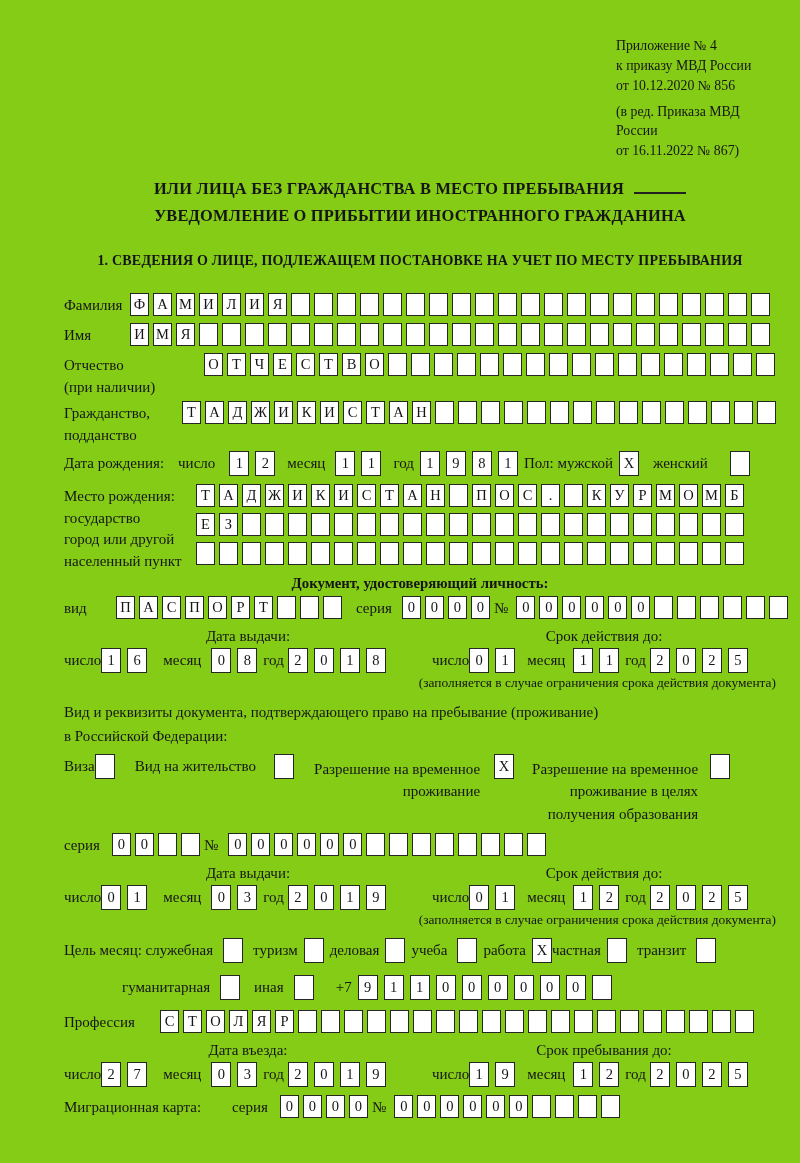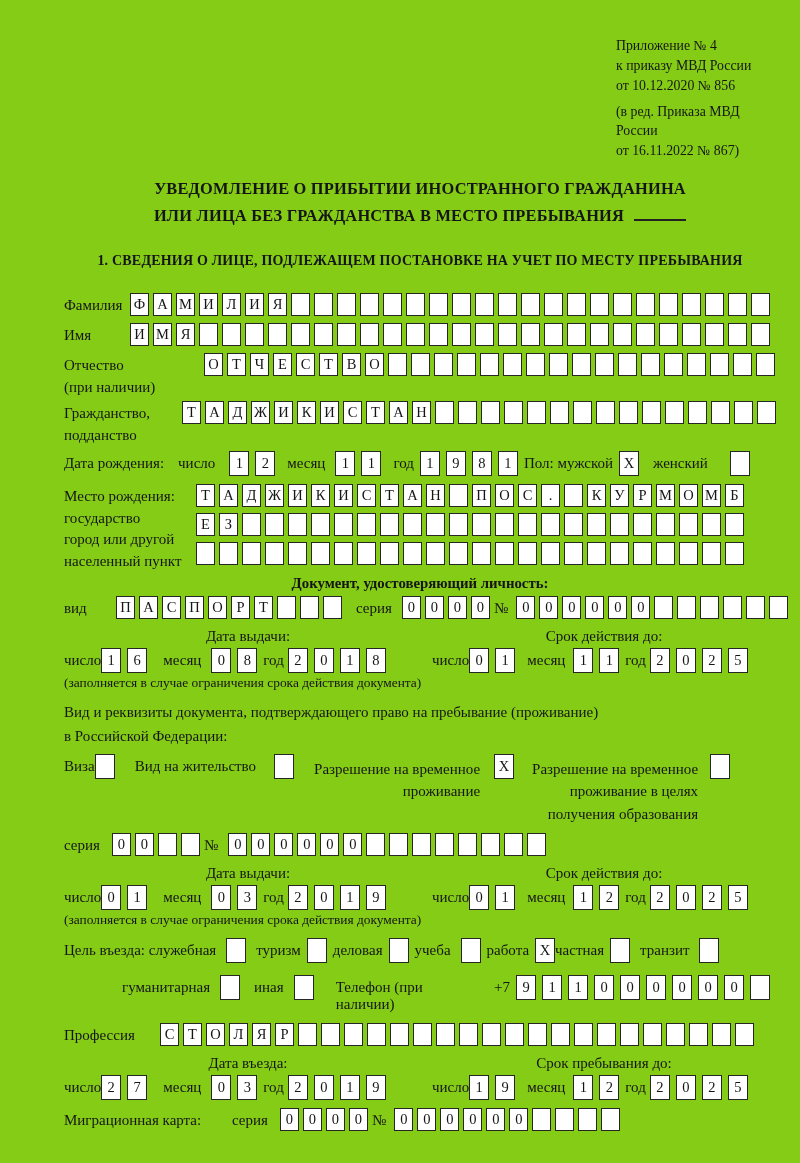--- a/index.html
+++ b/index.html
@@ -35,21 +35,21 @@
   .sp6 { margin-left:6px; } .sp10 { margin-left:10px; } .sp14 { margin-left:14px; } .sp22 { margin-left:22px; }
 
   
   .daterow { display:flex; margin-top:8px; font-size:15px; }
   .dcol { display:flex; flex-direction:column; }
   .dcol.left { width:368px; }
   .dcol.right { flex:1; }
   .dhead { text-align:center; font-size:15px; margin-bottom:3px; }
   .dline { display:flex; align-items:flex-start; }
   .dline .t { padding-top:4px; }
-  .note { text-align:left; font-size:13.4px; margin-top:2px; }
+  .note { text-align:right; font-size:13.4px; margin-top:2px; }
 
   .para { font-size:15px; margin-top:10px; line-height:1.5; }
 
   
   .permit { display:flex; align-items:flex-start; margin-top:6px; font-size:15px; }
   .permit .stack { text-align:right; line-height:1.5; }
   .permit .pc { padding-top:4px; }
 
   .purpose { display:flex; align-items:flex-start; margin-top:10px; font-size:15px; }
   .purpose .t { padding-top:4px; }
@@ -62,22 +62,22 @@
   <div class="hdr">
     <div>Приложение № 4</div>
     <div>к приказу МВД России</div>
     <div>от 10.12.2020 № 856</div>
     <div class="gap">(в ред. Приказа МВД России</div>
     <div>от 16.11.2022 № 867)</div>
   </div>
 
 
   <div class="title">
+    <div><span>ИЛИ ЛИЦА БЕЗ ГРАЖДАНСТВА В МЕСТО ПРЕБЫВАНИЯ</span><span class="uline"></span></div>
     <div>УВЕДОМЛЕНИЕ О ПРИБЫТИИ ИНОСТРАННОГО ГРАЖДАНИНА</div>
-    <div><span>ИЛИ ЛИЦА БЕЗ ГРАЖДАНСТВА В МЕСТО ПРЕБЫВАНИЯ</span><span class="uline"></span></div>
   </div>
 
   <div class="sect">1. СВЕДЕНИЯ О ЛИЦЕ, ПОДЛЕЖАЩЕМ ПОСТАНОВКЕ НА УЧЕТ ПО МЕСТУ ПРЕБЫВАНИЯ</div>
 
   <div class="row" style="margin-top:24px;">
     <span class="lbl w66">Фамилия</span>
     <span class="boxes"><span class="box">Ф</span><span class="box">А</span><span class="box">М</span><span class="box">И</span><span class="box">Л</span><span class="box">И</span><span class="box">Я</span><span class="box"></span><span class="box"></span><span class="box"></span><span class="box"></span><span class="box"></span><span class="box"></span><span class="box"></span><span class="box"></span><span class="box"></span><span class="box"></span><span class="box"></span><span class="box"></span><span class="box"></span><span class="box"></span><span class="box"></span><span class="box"></span><span class="box"></span><span class="box"></span><span class="box"></span><span class="box"></span><span class="box"></span></span>
   </div>
 
   <div class="row">
@@ -214,42 +214,41 @@
         <span class="t sp6" style="margin-right:8px;">месяц</span>
         <span class="boxes dates"><span class="box">1</span><span class="box">2</span></span>
         <span class="t" style="margin-right:4px;">год</span>
         <span class="boxes dates"><span class="box">2</span><span class="box">0</span><span class="box">2</span><span class="box">5</span></span>
       </div>
     </div>
   </div>
   <div class="note">(заполняется в случае ограничения срока действия документа)</div>
 
   <div class="purpose">
-    <span class="t">Цель въезда: служебная</span>
+    <span class="t">Цель месяц: служебная</span>
     <span class="cbx sp10"><span class="box"></span></span>
     <span class="t sp10">туризм</span>
     <span class="cbx sp6"><span class="box"></span></span>
     <span class="t sp6">деловая</span>
     <span class="cbx sp6"><span class="box"></span></span>
     <span class="t sp6">учеба</span>
     <span class="cbx sp10"><span class="box"></span></span>
     <span class="t sp6">работа</span>
     <span class="cbx sp6"><span class="box">X</span></span>
     <span class="t">частная</span>
     <span class="cbx sp6"><span class="box"></span></span>
     <span class="t sp10">транзит</span>
     <span class="cbx sp10"><span class="box"></span></span>
   </div>
 
   <div class="purpose" style="padding-left:58px; margin-top:12px;">
     <span class="t">гуманитарная</span>
     <span class="cbx sp10"><span class="box"></span></span>
     <span class="t sp14">иная</span>
     <span class="cbx sp10"><span class="box"></span></span>
-    <span class="t sp22">Телефон (при наличии)</span>
     <span class="t sp22">+7</span>
     <span class="boxes dates sp6"><span class="box">9</span><span class="box">1</span><span class="box">1</span><span class="box">0</span><span class="box">0</span><span class="box">0</span><span class="box">0</span><span class="box">0</span><span class="box">0</span><span class="box"></span></span>
   </div>
 
   <div class="row" style="margin-top:10px;">
     <span class="lbl w96">Профессия</span>
     <span class="boxes"><span class="box">С</span><span class="box">Т</span><span class="box">О</span><span class="box">Л</span><span class="box">Я</span><span class="box">Р</span><span class="box"></span><span class="box"></span><span class="box"></span><span class="box"></span><span class="box"></span><span class="box"></span><span class="box"></span><span class="box"></span><span class="box"></span><span class="box"></span><span class="box"></span><span class="box"></span><span class="box"></span><span class="box"></span><span class="box"></span><span class="box"></span><span class="box"></span><span class="box"></span><span class="box"></span><span class="box"></span></span>
   </div>
 
   <div class="daterow">

